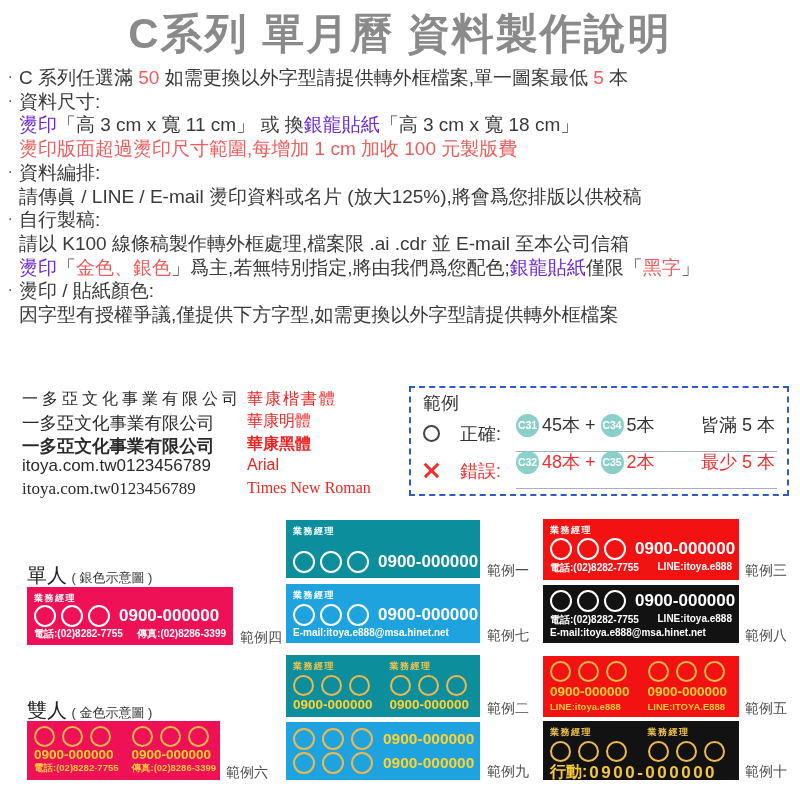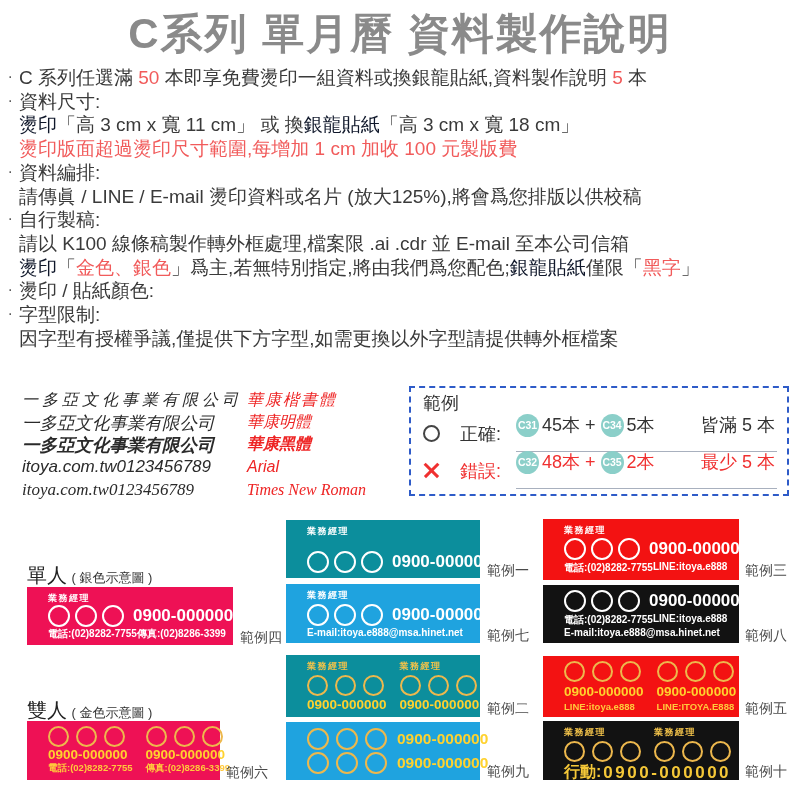--- a/index.html
+++ b/index.html
@@ -9,25 +9,25 @@
   }
   .page-title{
     position:absolute;top:6px;left:0;width:800px;text-align:center;
     font-size:42px;font-weight:bold;color:#8a8a8a;letter-spacing:2px;white-space:nowrap;
   }
   
   .instructions{position:absolute;left:8px;top:66px;width:790px;font-size:19px;line-height:23.7px;}
   .line{white-space:nowrap;}
   .line.indent{padding-left:11px;}
   .c-red{color:#f15b5b;}
-  .c-blue{color:#0f172a;}
+  .c-blue{color:#6d28d9;}
   .c-dot{display:inline-block;width:11px;font-size:14px;vertical-align:2px;color:#555;}
   
   .fonts{position:absolute;left:22px;top:389px;}
-  .font-row{height:22.4px;display:flex;align-items:center;white-space:nowrap;font-style:italic;}
+  .font-row{height:22.4px;display:flex;align-items:flex-start;white-space:nowrap;}
   .sample{display:inline-block;width:225px;color:#2a2a2a;font-size:17px;}
   .flabel{font-size:16px;color:#ee2424;}
   .f0 .sample{font-family:"Liberation Serif","DejaVu Serif",serif;letter-spacing:4px;font-size:16px;}
   .f0 .flabel{font-family:"Liberation Serif","DejaVu Serif",serif;letter-spacing:2px;}
   .f1 .sample{font-family:"Liberation Serif","DejaVu Serif",serif;font-size:17.5px;}
   .f1 .flabel{font-family:"Liberation Serif","DejaVu Serif",serif;}
   .f2 .sample{font-weight:bold;font-size:17.5px;}
   .f2 .flabel{font-weight:bold;}
   .f3 .sample{font-size:17px;}
   .f4 .sample{font-family:"Liberation Serif","DejaVu Serif",serif;}
@@ -53,21 +53,21 @@
     font-size:10.5px;font-weight:bold;display:inline-flex;align-items:center;justify-content:center;
     margin-right:3px;flex:0 0 auto;letter-spacing:0;
   }
   .qty{margin-right:5px;white-space:nowrap;}
   .note{margin-left:auto;padding-right:2px;white-space:nowrap;}
   
   .sec-label{position:absolute;white-space:nowrap;color:#222;}
   .sec-t{font-size:20px;}
   .sec-s{font-size:13px;color:#333;}
   .caption{position:absolute;font-size:14px;color:#4a4a4a;white-space:nowrap;}
-  .card{position:absolute;box-sizing:border-box;color:#fff;display:flex;flex-direction:column;justify-content:space-between;padding:5px 21px;}
+  .card{position:absolute;box-sizing:border-box;color:#fff;display:flex;flex-direction:column;justify-content:space-between;padding:5px 7px;}
   .teal{background:#0c8e9c;}
   .blue{background:#1fa3df;}
   .pink{background:#ee1155;}
   .red{background:#f31212;}
   .black{background:#121212;}
   .role{font-size:9px;letter-spacing:1.5px;font-weight:bold;font-family:"Liberation Serif","DejaVu Serif",serif;color:#fff;}
   .crow{display:flex;align-items:center;}
   .circ{width:22px;height:22px;border:2.4px solid #fff;border-radius:50%;margin-right:5px;flex:0 0 auto;box-sizing:border-box;}
   .phone{font-size:17px;font-weight:bold;margin-left:4px;white-space:nowrap;}
   .sline{display:flex;justify-content:space-between;font-size:10px;font-weight:bold;white-space:nowrap;}
@@ -86,31 +86,30 @@
   .ex9row{display:flex;align-items:center;}
   .ex9row .gcirc{width:22px;height:22px;margin-right:7px;}
   .ex9num{font-size:15.5px;font-weight:bold;color:#ffd22e;margin-left:3px;white-space:nowrap;}
 </style>
 </head>
 <body>
 
 <div class="page-title">C系列 單月曆 資料製作說明</div>
 
 <div class="instructions">
-  <div class="line bullet"><span class="c-dot">‧</span><span>C 系列任選滿 </span><span class="c-red">50</span><span> 本即享免費燙印一組資料或換銀龍貼紙,資料製作說明 </span><span class="c-red">5</span><span> 本</span></div>
+  <div class="line bullet"><span class="c-dot">‧</span><span>C 系列任選滿 </span><span class="c-red">50</span><span> 如需更換以外字型請提供轉外框檔案,單一圖案最低 </span><span class="c-red">5</span><span> 本</span></div>
   <div class="line bullet"><span class="c-dot">‧</span><span>資料尺寸:</span></div>
   <div class="line indent"><span class="c-blue">燙印</span><span>「高 3 cm x 寬 11 cm」 或 換</span><span class="c-blue">銀龍貼紙</span><span>「高 3 cm x 寬 18 cm」</span></div>
   <div class="line indent"><span class="c-red">燙印版面超過燙印尺寸範圍,每增加 1 cm 加收 100 元製版費</span></div>
   <div class="line bullet"><span class="c-dot">‧</span><span>資料編排:</span></div>
   <div class="line indent"><span>請傳眞 / LINE / E-mail 燙印資料或名片 (放大125%),將會爲您排版以供校稿</span></div>
   <div class="line bullet"><span class="c-dot">‧</span><span>自行製稿:</span></div>
   <div class="line indent"><span>請以 K100 線條稿製作轉外框處理,檔案限 .ai .cdr 並 E-mail 至本公司信箱</span></div>
   <div class="line indent"><span class="c-blue">燙印</span><span>「</span><span class="c-red">金色、銀色</span><span>」爲主,若無特別指定,將由我們爲您配色;</span><span class="c-blue">銀龍貼紙</span><span>僅限「</span><span class="c-red">黑字</span><span>」</span></div>
   <div class="line bullet"><span class="c-dot">‧</span><span>燙印 / 貼紙顏色:</span></div>
-  <div class="line bullet"><span class="c-dot">‧</span><span>字型限制:</span></div>
   <div class="line indent"><span>因字型有授權爭議,僅提供下方字型,如需更換以外字型請提供轉外框檔案</span></div>
 </div>
 
 <div class="fonts">
   <div class="font-row f0">
     <span class="sample">一多亞文化事業有限公司</span>
     <span class="flabel">華康楷書體</span>
   </div>
   <div class="font-row f1">
     <span class="sample">一多亞文化事業有限公司</span>

